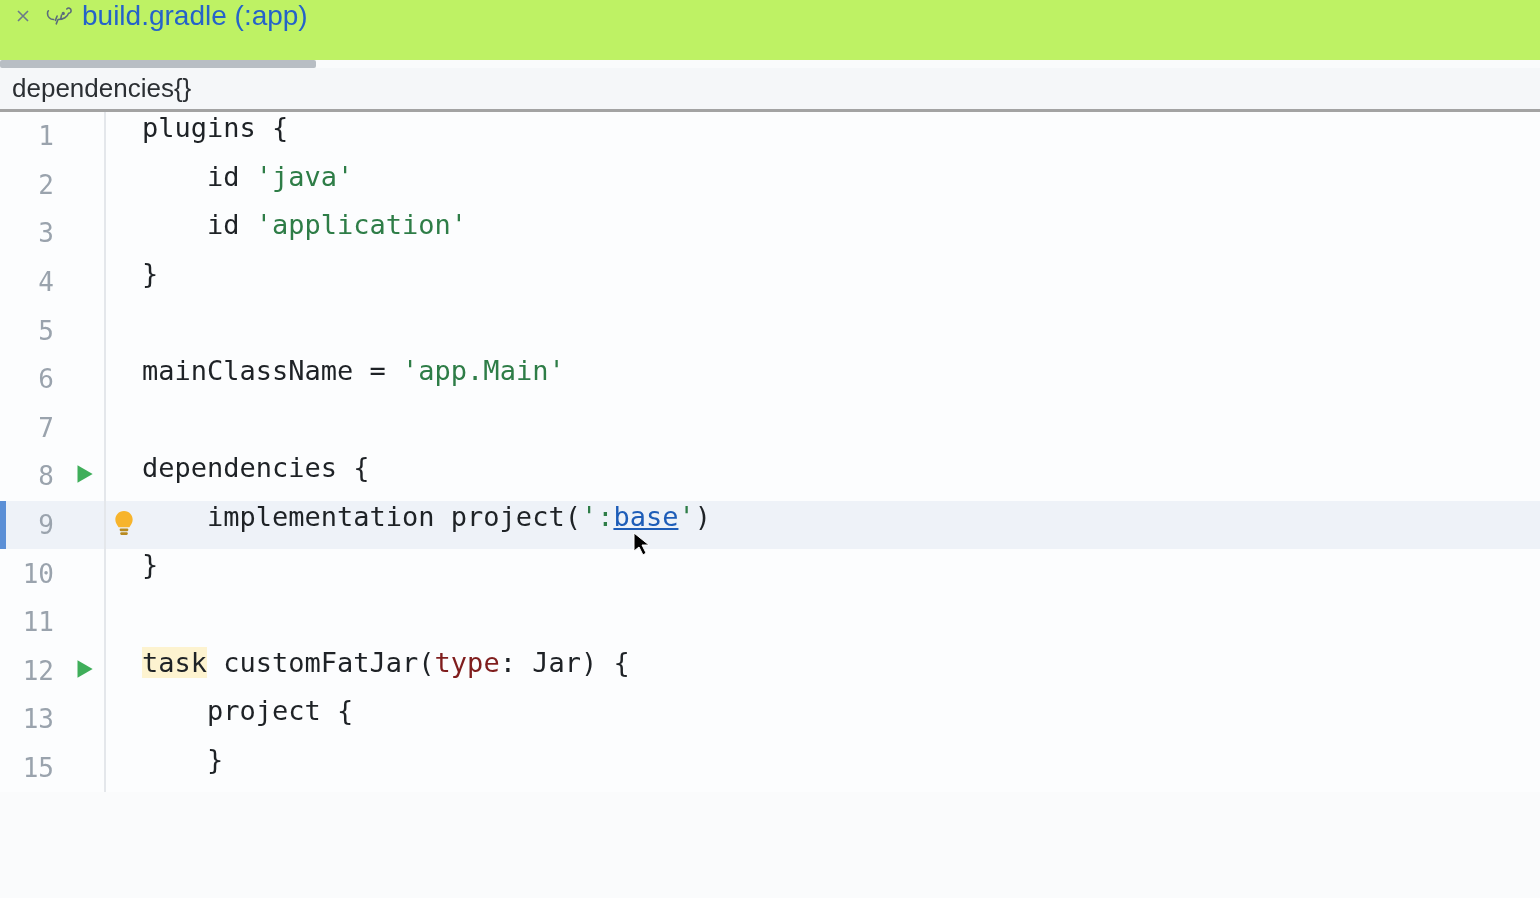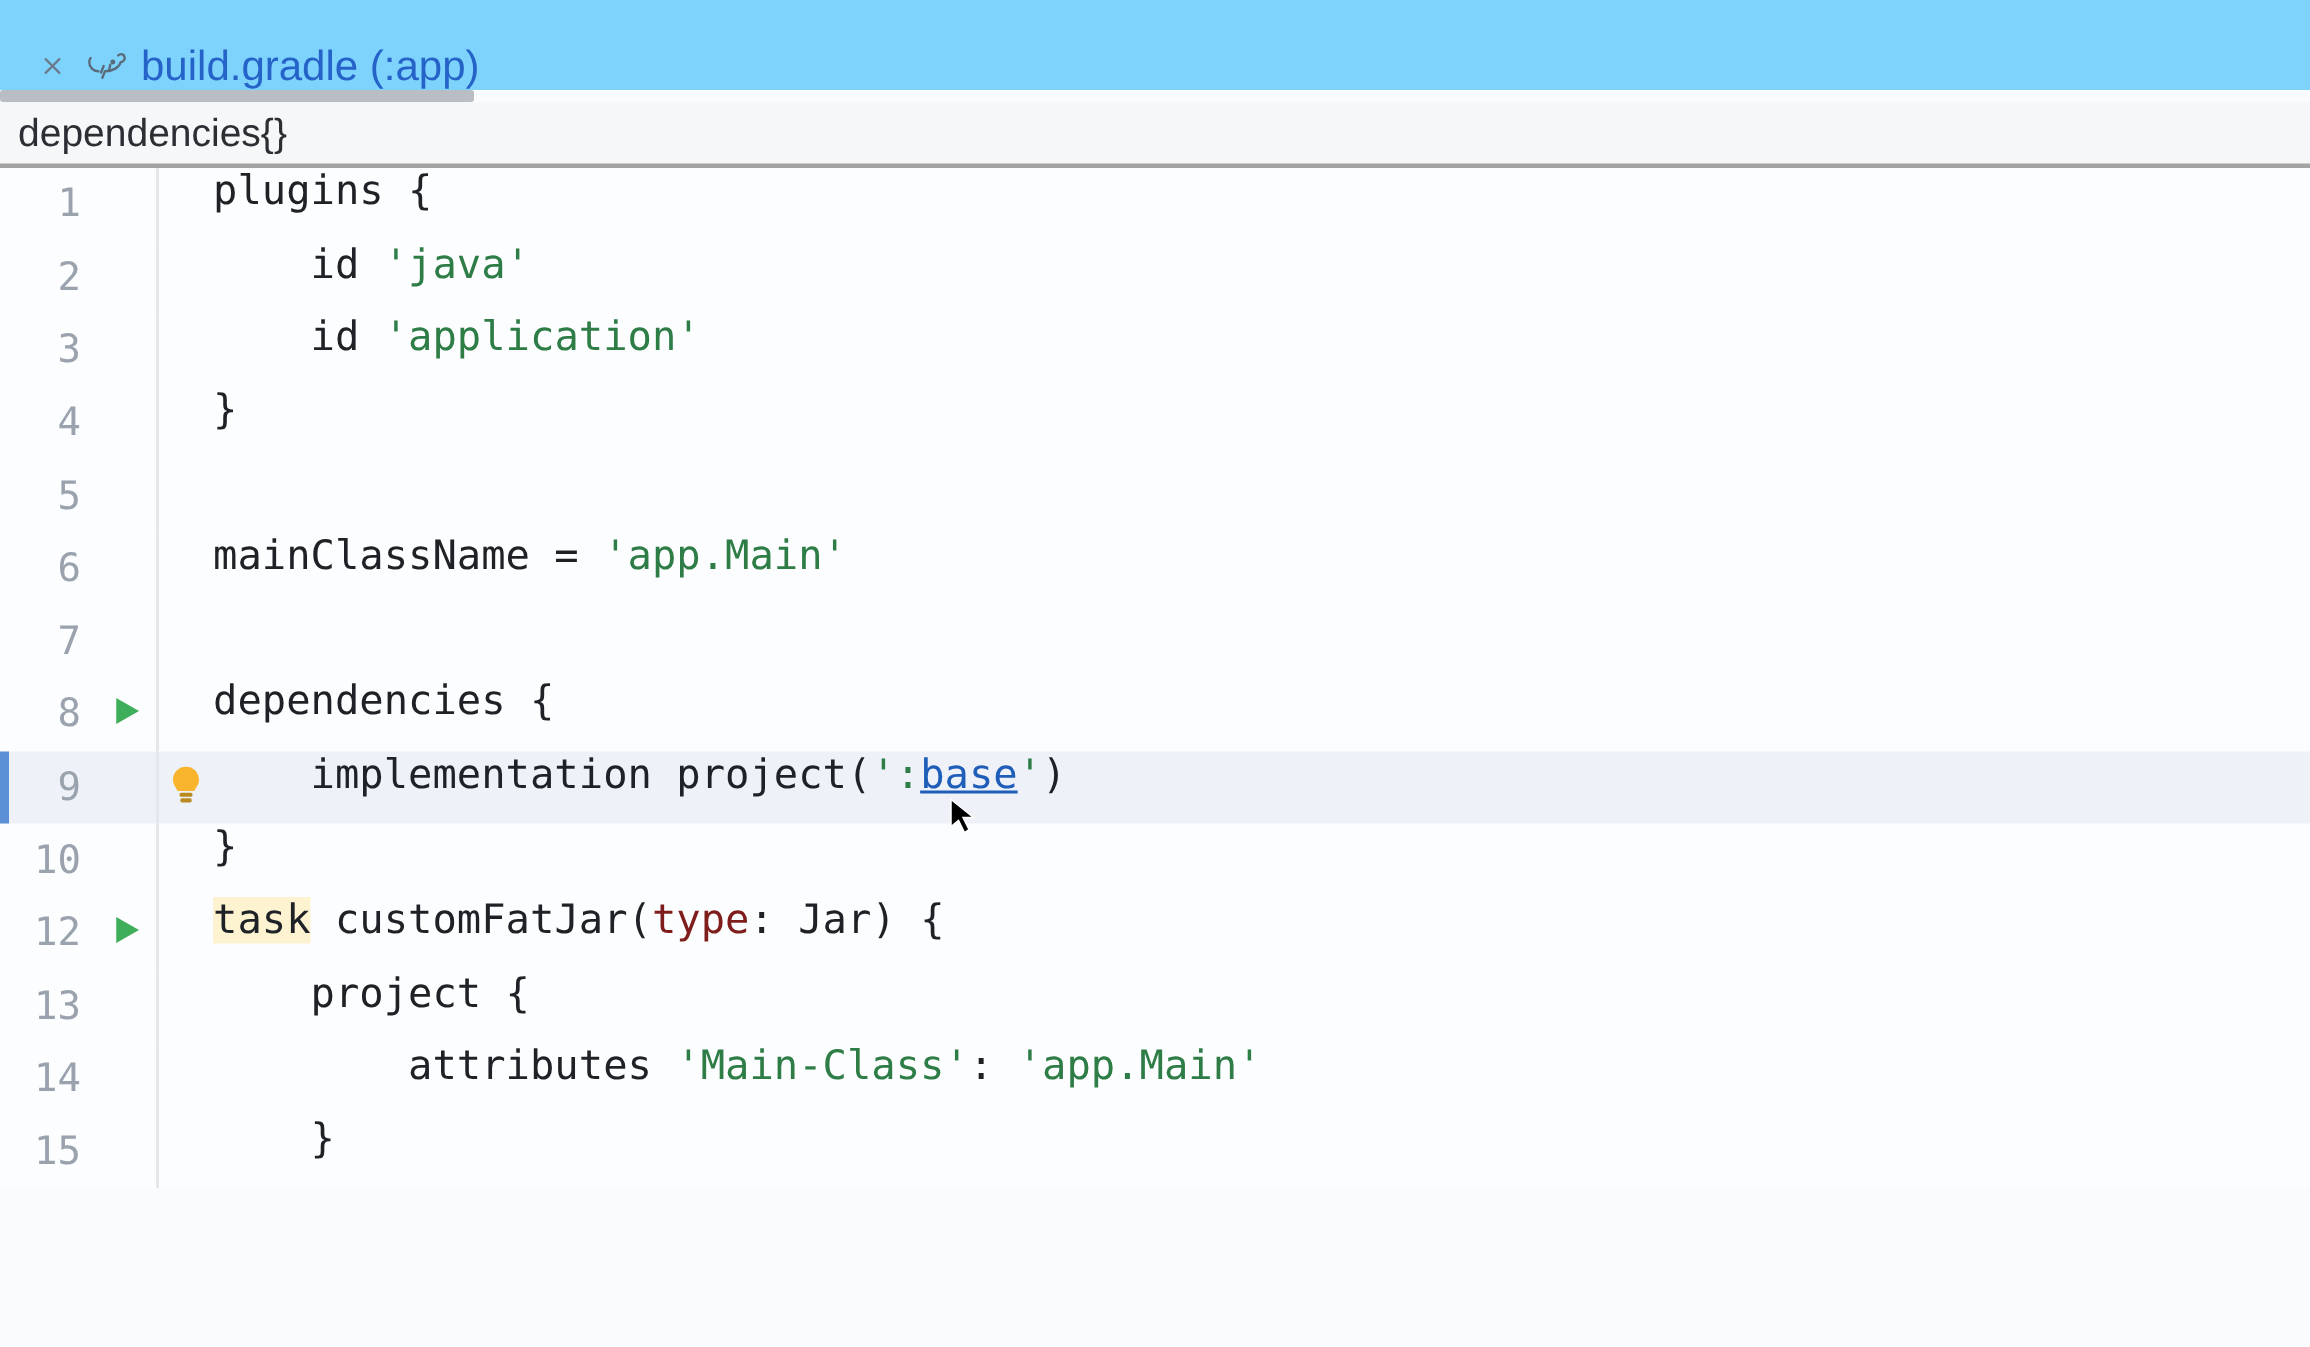--- a/index.html
+++ b/index.html
@@ -1,19 +1,19 @@
 <!DOCTYPE html>
 <html><head>
 <meta charset="utf-8">
 <style>
   * { box-sizing: border-box; margin: 0; padding: 0; }
   html, body { width: 1540px; height: 898px; font-family: "Menlo", "Consolas", monospace; background: #fafbfc; overflow: hidden; }
   
   
-  .tab-bar { height: 60px; display: flex; align-items: flex-end; padding: 0 24px; background: #7dd3fc; }
+  .tab-bar { height: 60px; display: flex; align-items: flex-start; padding: 0 12px; background: #bef264; }
   .tab { display: flex; align-items: center; gap: 10px; }
   .close-x { width: 22px; height: 22px; display: flex; align-items: center; justify-content: center; color: #6b7a8a; cursor: pointer; }
   .close-x svg { width: 16px; height: 16px; }
   .file-icon { width: 28px; height: 28px; display: flex; align-items: center; justify-content: center; color: #5a6b7b; }
   .file-icon svg { width: 28px; height: 22px; }
   .tab-label { color: #2563c9; font-size: 28px; font-family: -apple-system, "Segoe UI", sans-serif; font-weight: 400; }
   
   
   .hscroll-track { height: 8px; background: #fafbfc; position: relative; }
   .hscroll-thumb { position: absolute; left: 0; top: 0; height: 8px; background: #b8bec4; border-radius: 2px; }
@@ -173,20 +173,29 @@
     <div class="line">
       <div class="gutter">10</div>
       <div class="run-col"></div>
       <div class="gutter-border" style="width: 0px; height: 100%;"></div>
       <div class="bulb-col"></div>
       <div class="code-cell">
         <span class="code"><span>}</span></span>
       </div>
     </div>
     <div class="line">
+      <div class="gutter">11</div>
+      <div class="run-col"></div>
+      <div class="gutter-border" style="width: 0px; height: 100%;"></div>
+      <div class="bulb-col"></div>
+      <div class="code-cell">
+        <span class="code"><span></span></span>
+      </div>
+    </div>
+    <div class="line">
       <div class="gutter">12</div>
       <div class="run-col">
         <span class="run-icon"><svg viewBox="0 0 24 24">
             <path d="M6 4 L20 12 L6 20 Z" fill="#3fae5a"></path>
           </svg></span>
       </div>
       <div class="gutter-border" style="width: 0px; height: 100%;"></div>
       <div class="bulb-col"></div>
       <div class="code-cell">
         <span class="code"><span class="task-hl">task</span><span> customFatJar(</span><span class="tok-keyword">type</span><span>: Jar) {</span></span>
@@ -195,29 +204,20 @@
     <div class="line">
       <div class="gutter">13</div>
       <div class="run-col"></div>
       <div class="gutter-border" style="width: 0px; height: 100%;"></div>
       <div class="bulb-col"></div>
       <div class="code-cell">
         <span class="code"><span>    project {</span></span>
       </div>
     </div>
     <div class="line">
-      <div class="gutter">14</div>
-      <div class="run-col"></div>
-      <div class="gutter-border" style="width: 0px; height: 100%;"></div>
-      <div class="bulb-col"></div>
-      <div class="code-cell">
-        <span class="code"><span>        attributes </span><span class="tok-string">'Main-Class'</span><span>: </span><span class="tok-string">'app.Main'</span></span>
-      </div>
-    </div>
-    <div class="line">
       <div class="gutter">15</div>
       <div class="run-col"></div>
       <div class="gutter-border" style="width: 0px; height: 100%;"></div>
       <div class="bulb-col"></div>
       <div class="code-cell">
         <span class="code"><span>    }</span></span>
       </div>
     </div>
   </div>
 

